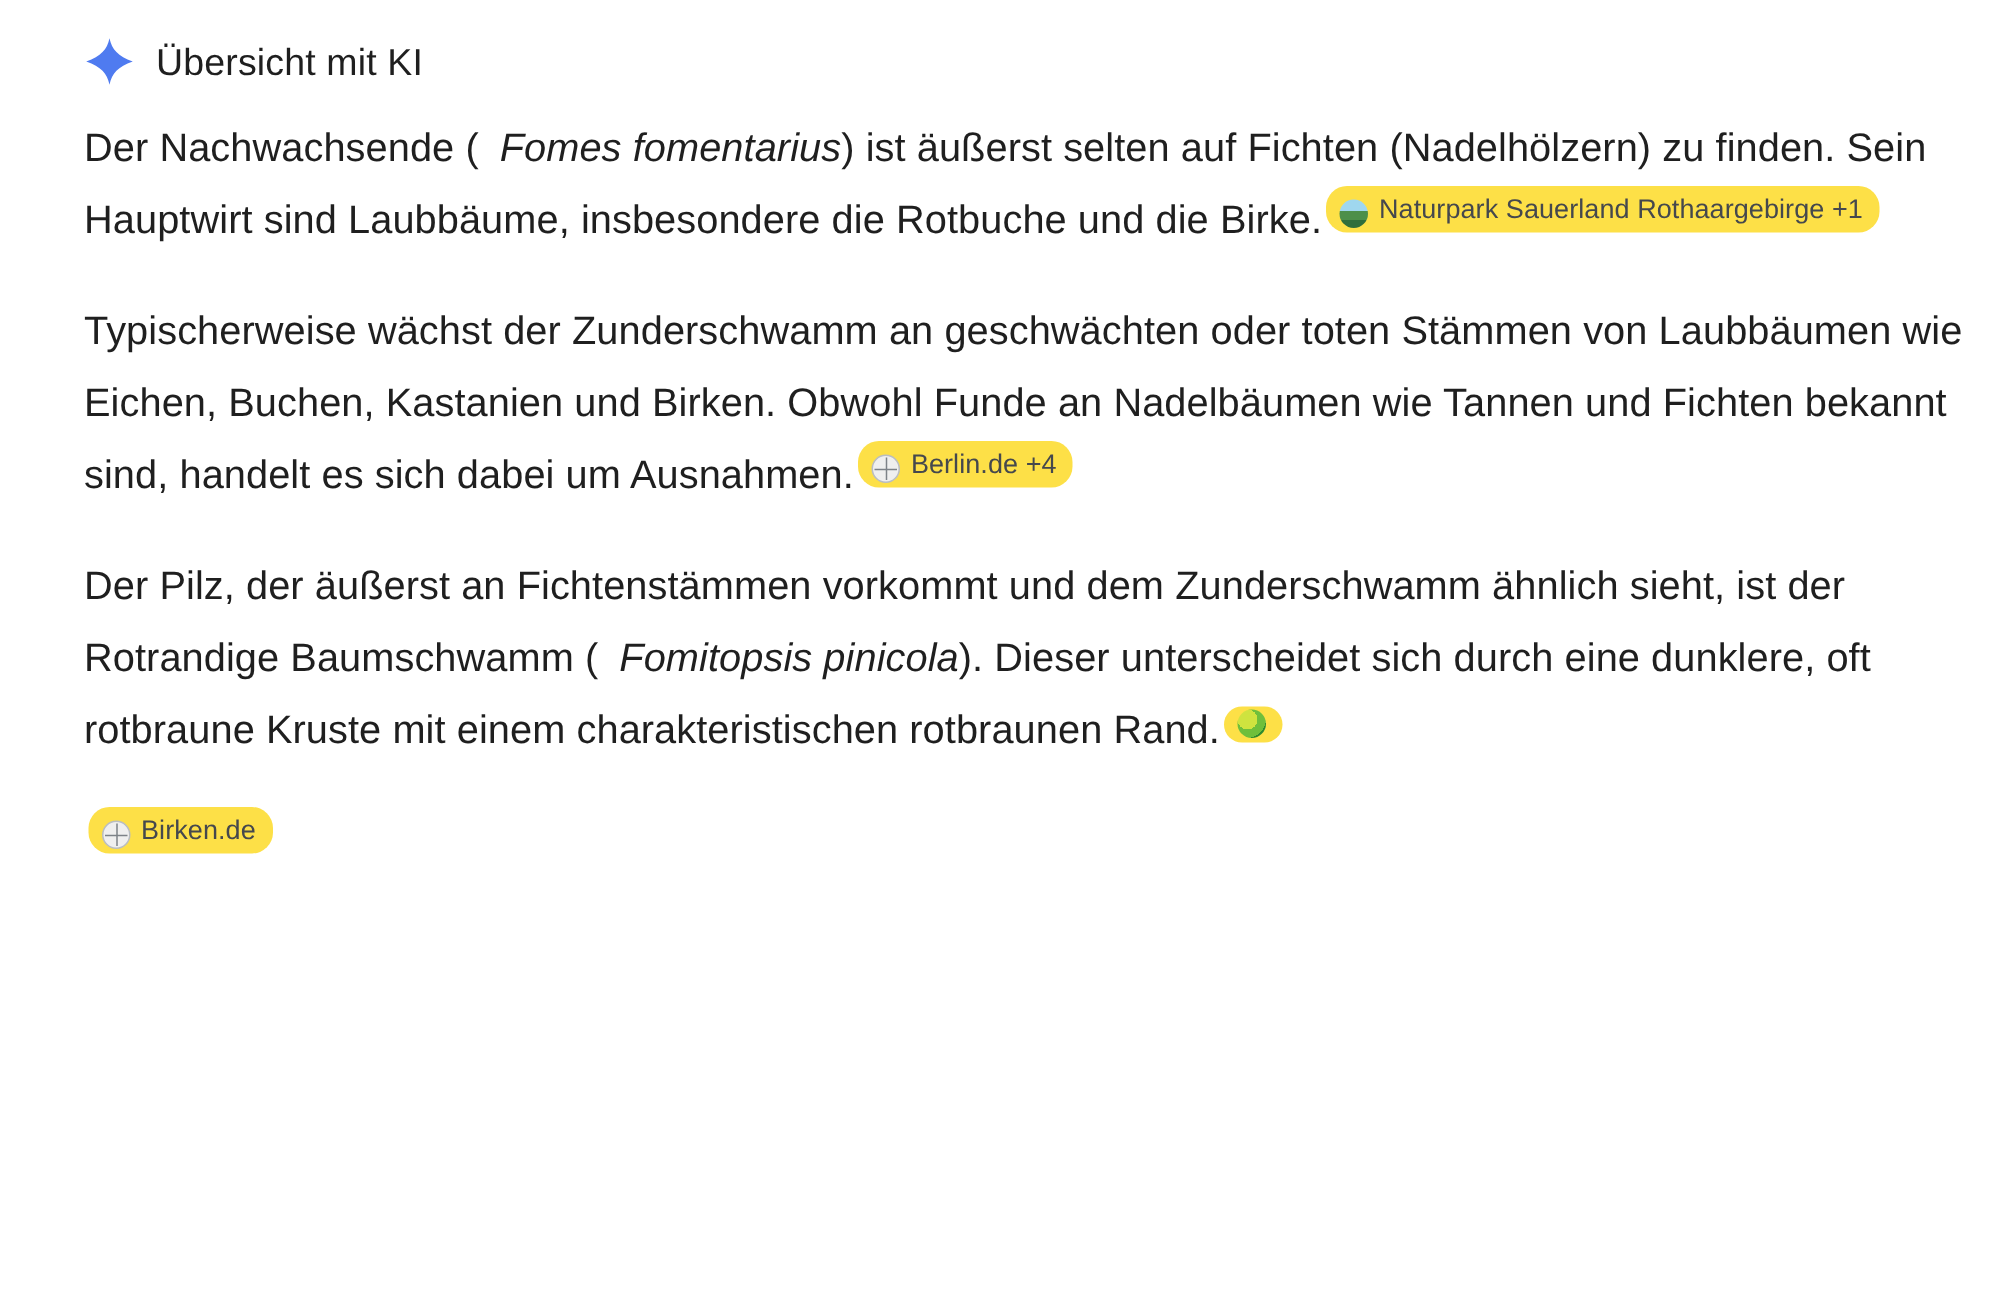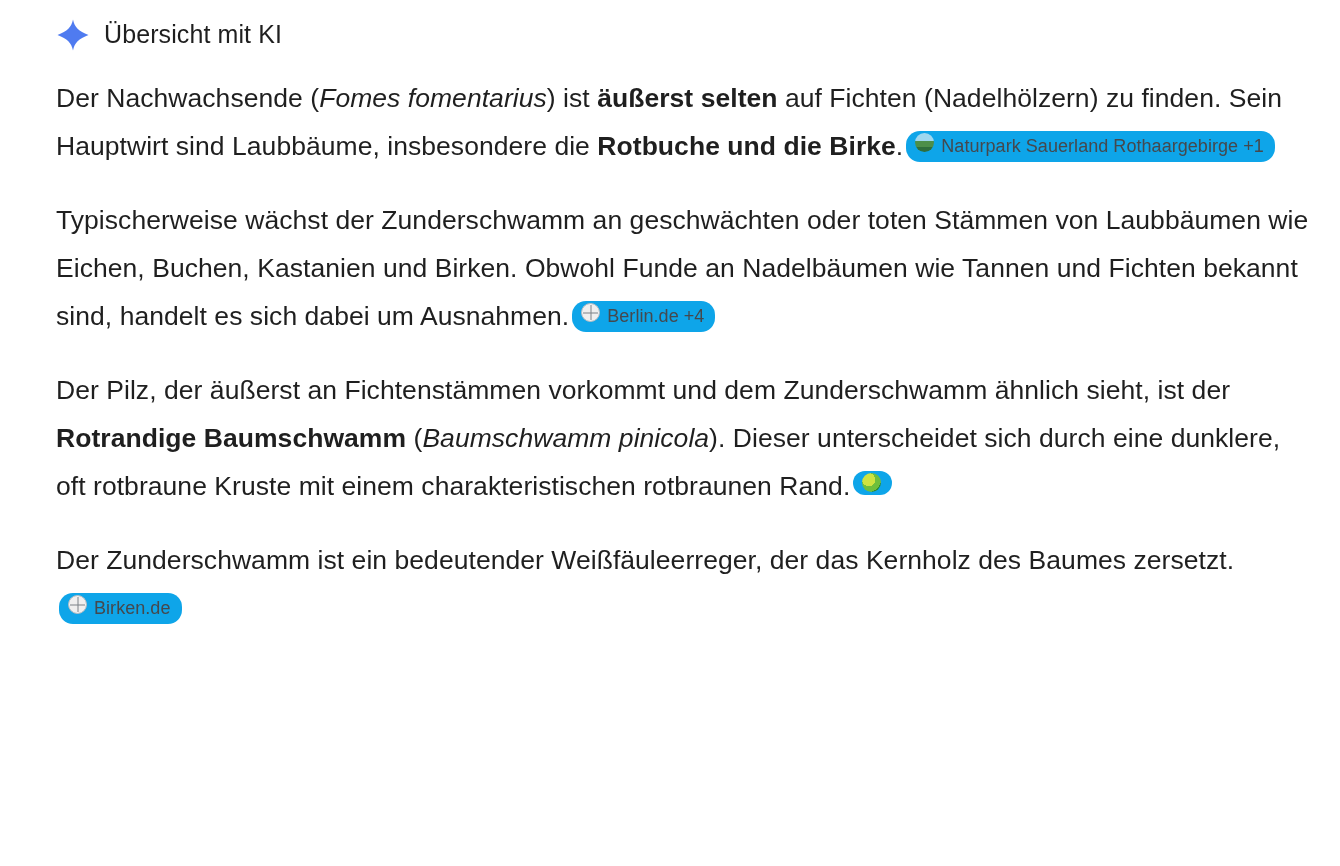--- a/index.html
+++ b/index.html
@@ -18,21 +18,21 @@
     position: relative;
     width: 1340px;
     height: 866px;
     box-sizing: border-box;
     padding: 0;
   }
 
   
   .ai-header {
     display: flex;
-    align-items: flex-start;
+    align-items: flex-end;
     gap: 14px;
     padding: 18px 0 0 56px;
     height: 58px;
     box-sizing: border-box;
   }
   .spark-icon {
     width: 34px;
     height: 34px;
     display: block;
     flex: 0 0 auto;
@@ -50,29 +50,29 @@
   }
   .para {
     font-size: 26.5px;
     line-height: 48px;
     color: #1f1f1f;
     margin: 0 0 26px 0;
     max-width: 1268px;
     letter-spacing: 0.05px;
   }
   .para:last-child { margin-bottom: 0; }
-  .para b { font-weight: 700; }
-  .para i { font-style: italic; }
+  .para b { font-weight: 400; }
+  .para i { font-style: italic; margin-left: 14px; }
 
   
   .chip {
     display: inline-flex;
-    align-items: flex-start;
+    align-items: flex-end;
     gap: 7px;
-    background: #0ea5e9;
+    background: #fde047;
     border-radius: 14px;
     padding: 2px 11px 3px 9px;
     font-size: 18px;
     line-height: 26px;
     color: #45484d;
     vertical-align: 3px;
     white-space: nowrap;
     margin-left: 3px;
     cursor: pointer;
     border: none;
@@ -145,26 +145,26 @@
     </p>
 
     <p class="para">
       <span>Typischerweise wächst der Zunderschwamm an geschwächten oder toten Stämmen von Laubbäumen wie Eichen, Buchen, Kastanien und Birken. Obwohl Funde an Nadelbäumen wie Tannen und Fichten bekannt sind, handelt es sich dabei um Ausnahmen.</span><span class="chip">
           <span class="favicon fav-globe"></span>
           <span class="chip-label">Berlin.de +4</span>
         </span>
     </p>
 
     <p class="para">
-      <span><span>Der Pilz, der äußerst an Fichtenstämmen vorkommt und dem Zunderschwamm ähnlich sieht, ist der </span><b>Rotrandige Baumschwamm</b><span> (</span><i>Baumschwamm pinicola</i><span>). Dieser unterscheidet sich durch eine dunklere, oft rotbraune Kruste mit einem charakteristischen rotbraunen Rand.</span></span><span class="chip">
+      <span><span>Der Pilz, der äußerst an Fichtenstämmen vorkommt und dem Zunderschwamm ähnlich sieht, ist der </span><b>Rotrandige Baumschwamm</b><span> (</span><i>Fomitopsis pinicola</i><span>). Dieser unterscheidet sich durch eine dunklere, oft rotbraune Kruste mit einem charakteristischen rotbraunen Rand.</span></span><span class="chip">
           <span class="favicon fav-leaf"></span>
         </span>
     </p>
 
     <p class="para">
-      <span>Der Zunderschwamm ist ein bedeutender Weißfäuleerreger, der das Kernholz des Baumes zersetzt.</span><span class="chip">
+      <span class="chip">
           <span class="favicon fav-globe"></span>
           <span class="chip-label">Birken.de</span>
         </span>
     </p>
 
   </div>
 </div>
 
 </body></html>

